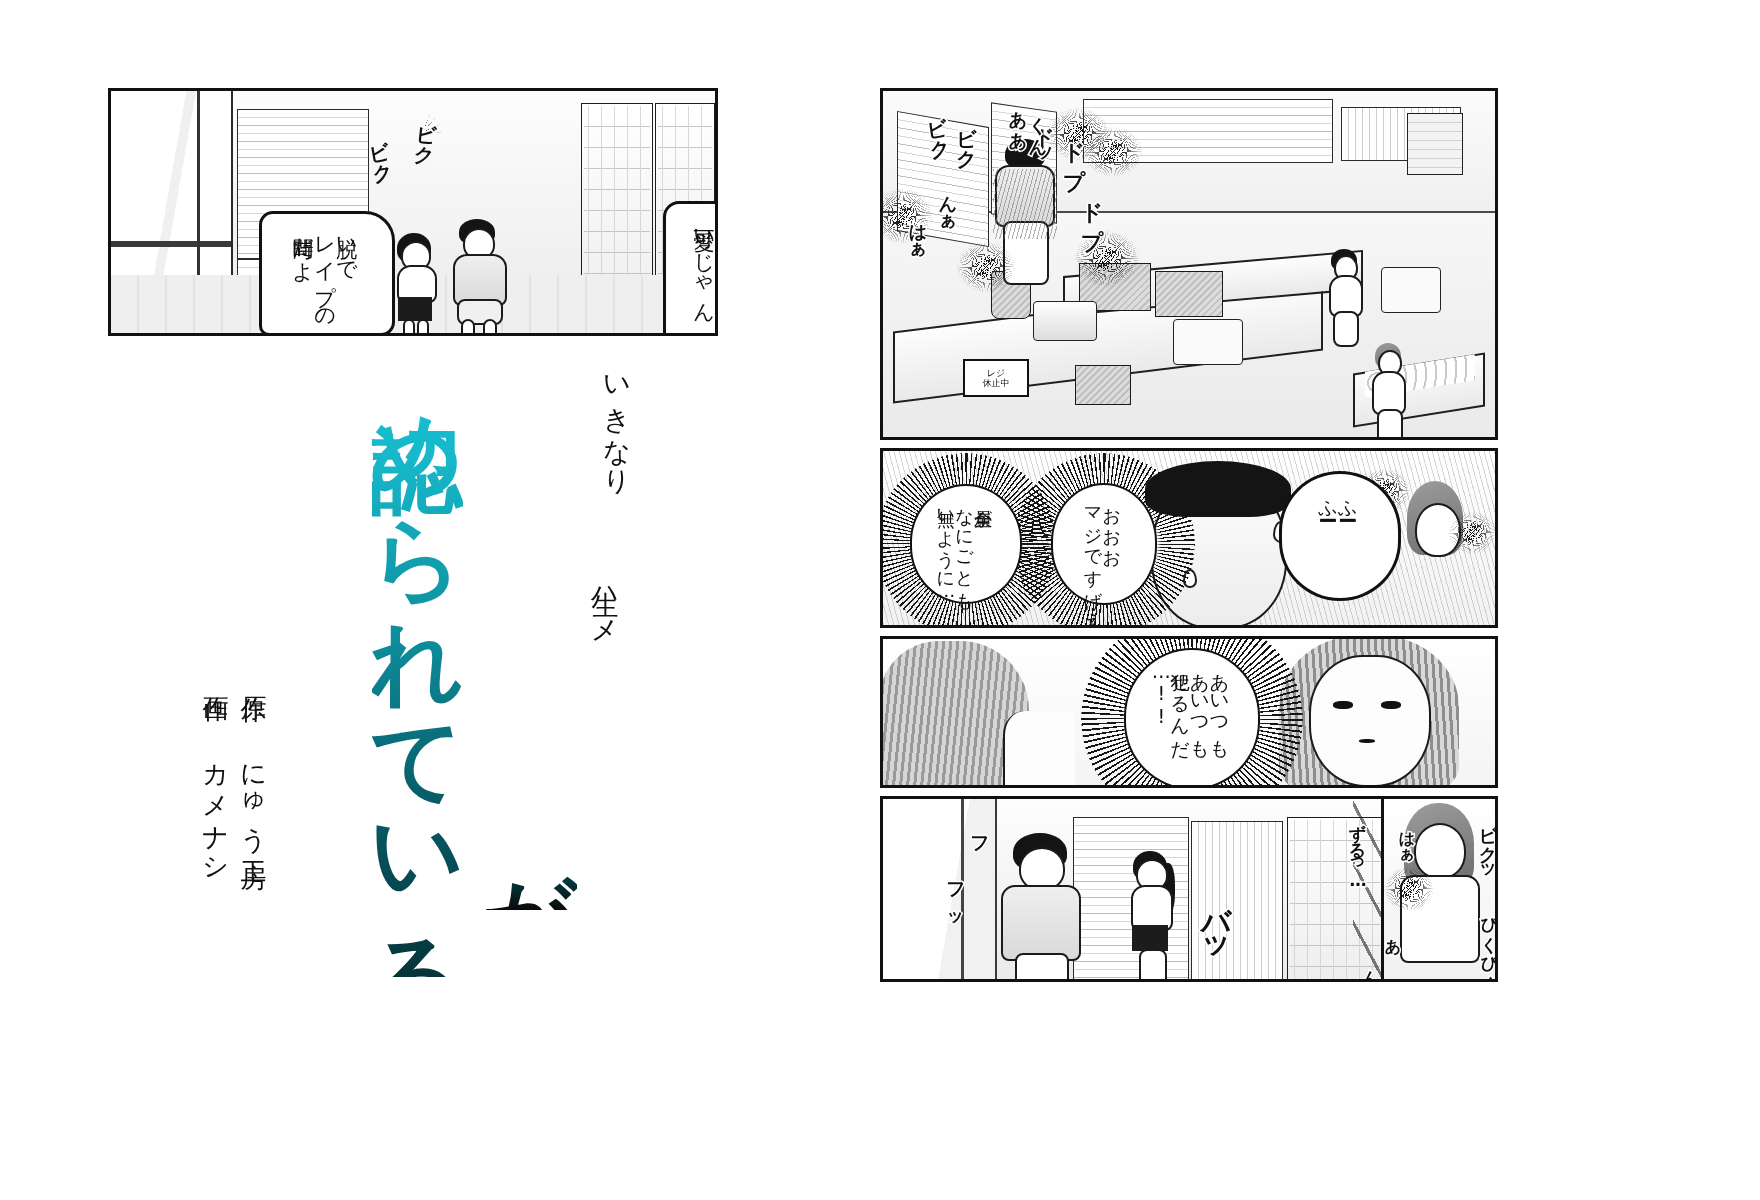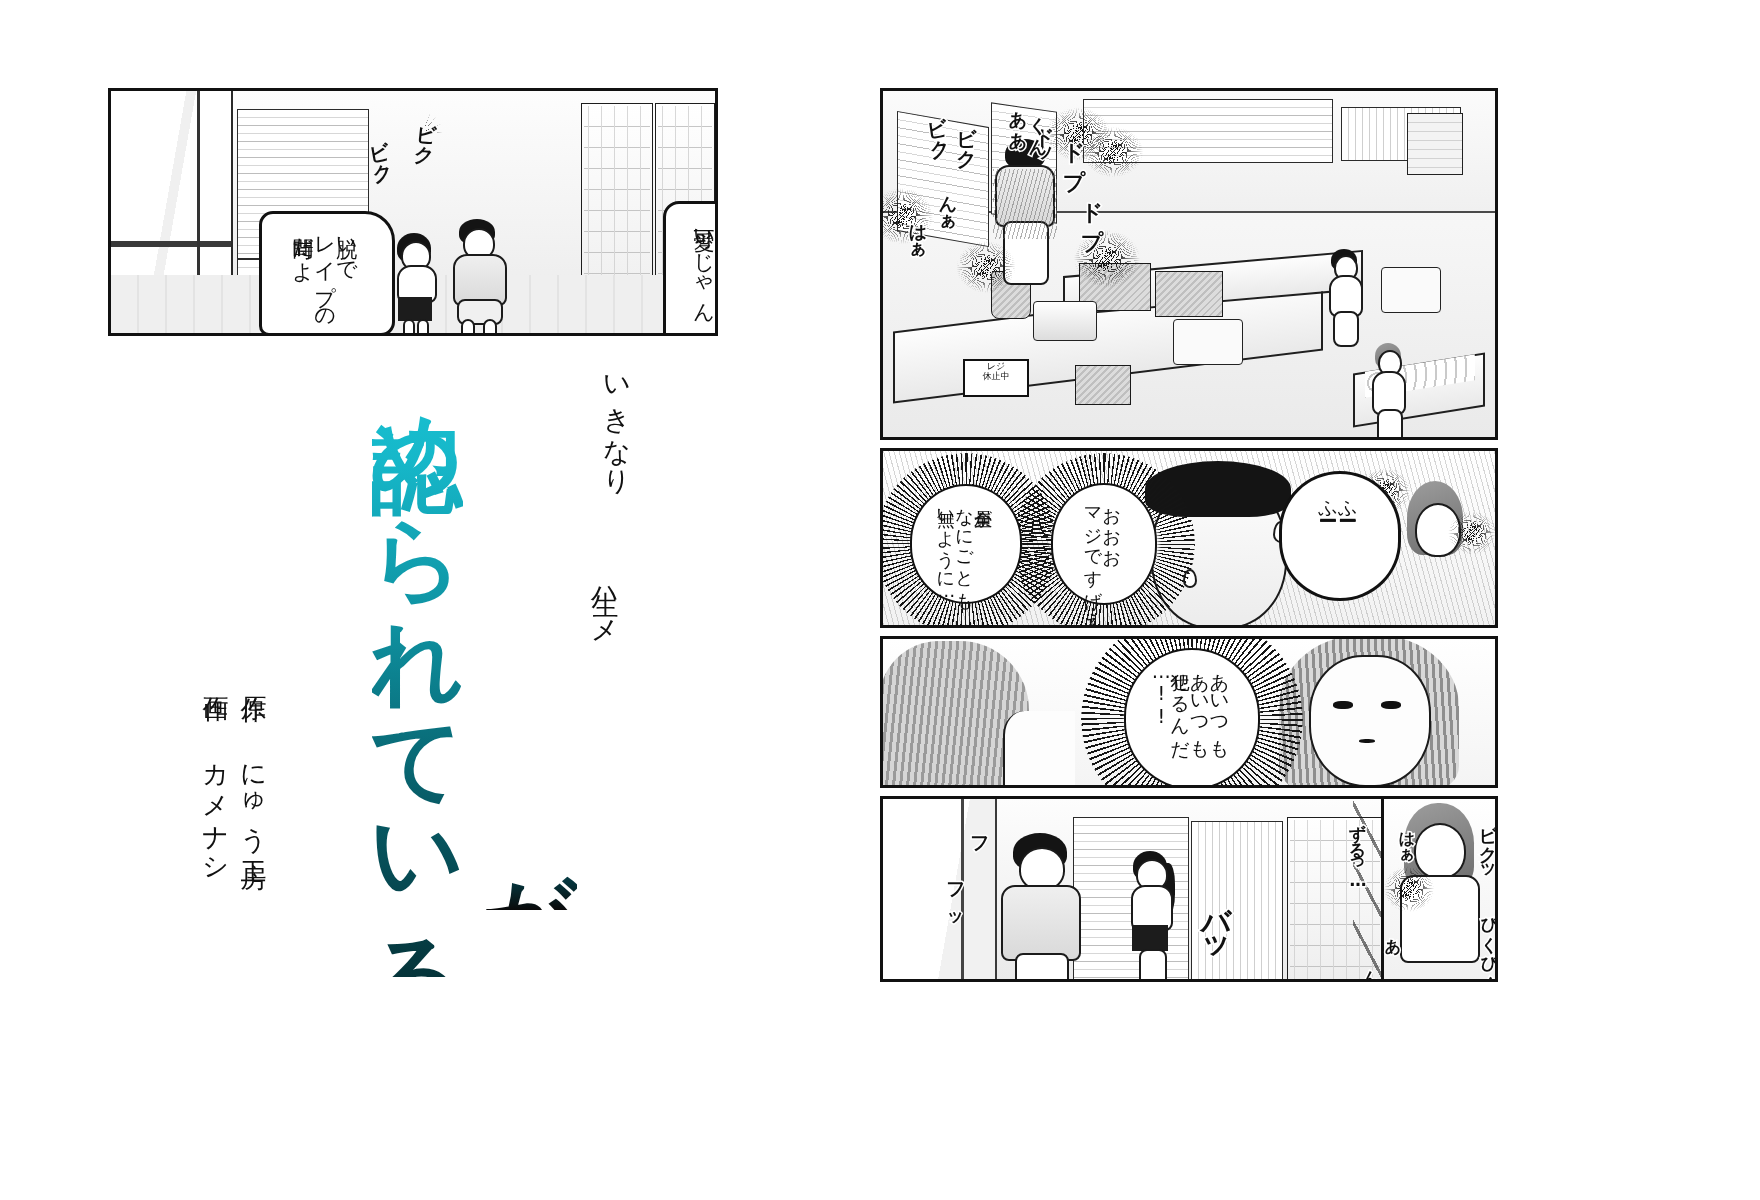--- a/index.html
+++ b/index.html
@@ -176,21 +176,21 @@
 
     <div class="counter" style="left:10px;top:214px;width:430px;height:72px;transform:skewY(-7deg);"></div>
     <div class="counter" style="left:180px;top:172px;width:300px;height:40px;transform:skewY(-5deg);"></div>
 
     <div class="dkbox" style="left:196px;top:172px;width:72px;height:48px;"></div>
     <div class="dkbox" style="left:272px;top:180px;width:68px;height:46px;"></div>
     <div class="box" style="left:150px;top:210px;width:64px;height:40px;border-radius:4px;background:linear-gradient(180deg,#fff,#ddd);"></div>
     <div class="box" style="left:290px;top:228px;width:70px;height:46px;border-radius:4px;"></div>
     <div class="box" style="left:498px;top:176px;width:60px;height:46px;border-radius:4px;"></div>
 
-    <div style="position:absolute;left:80px;top:268px;width:62px;height:34px;border:2px solid #111;background:#fff;display:flex;justify-content:center;">
+    <div style="position:absolute;left:80px;top:268px;width:62px;height:34px;border:2px solid #111;background:#fff;display:flex;align-items:center;justify-content:center;">
       <div style="font-size:9px;line-height:1.15;text-align:center;color:#111;white-space:pre;">レジ
 休止中</div>
     </div>
 
     <div class="dkbox" style="left:192px;top:274px;width:56px;height:40px;"></div>
     <div class="dkbox" style="left:108px;top:180px;width:40px;height:48px;border-radius:4px 4px 8px 8px;"></div>
 
     <div class="box" style="left:524px;top:22px;width:56px;height:62px;background:repeating-linear-gradient(180deg,#f3f3f3 0 8px,#d2d2d2 8px 9px);"></div>
     <div class="counter" style="left:470px;top:272px;width:132px;height:54px;transform:skewY(-9deg);"></div>
     <div style="position:absolute;left:482px;top:272px;width:110px;height:26px;background:repeating-radial-gradient(circle at 12px 12px,#fff 0 8px,#cacaca 8px 10px);transform:skewY(-9deg);"></div>

